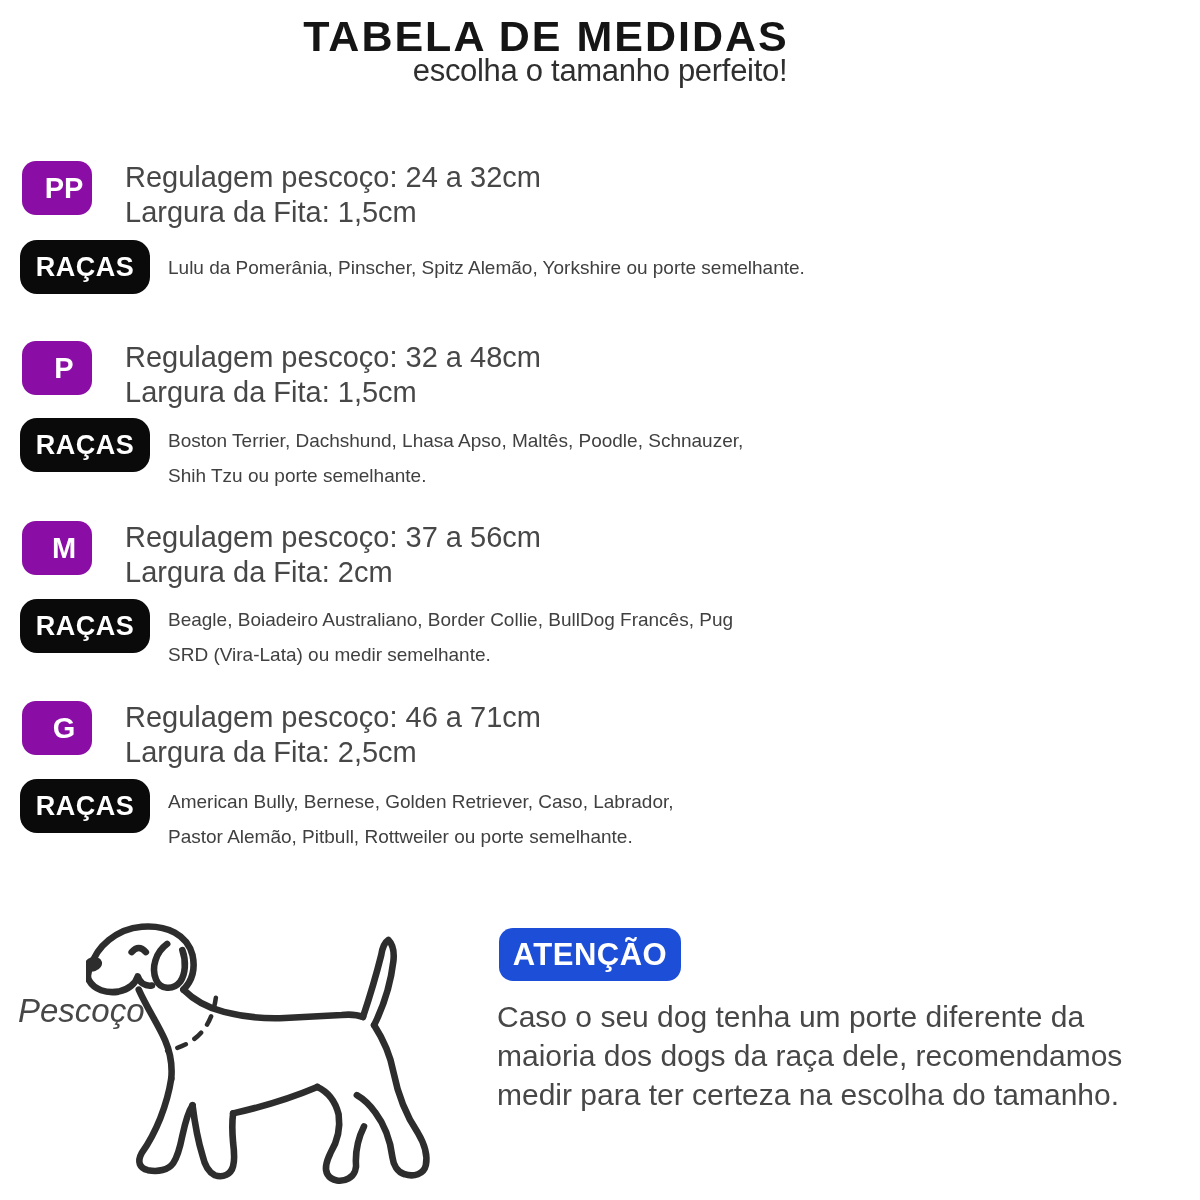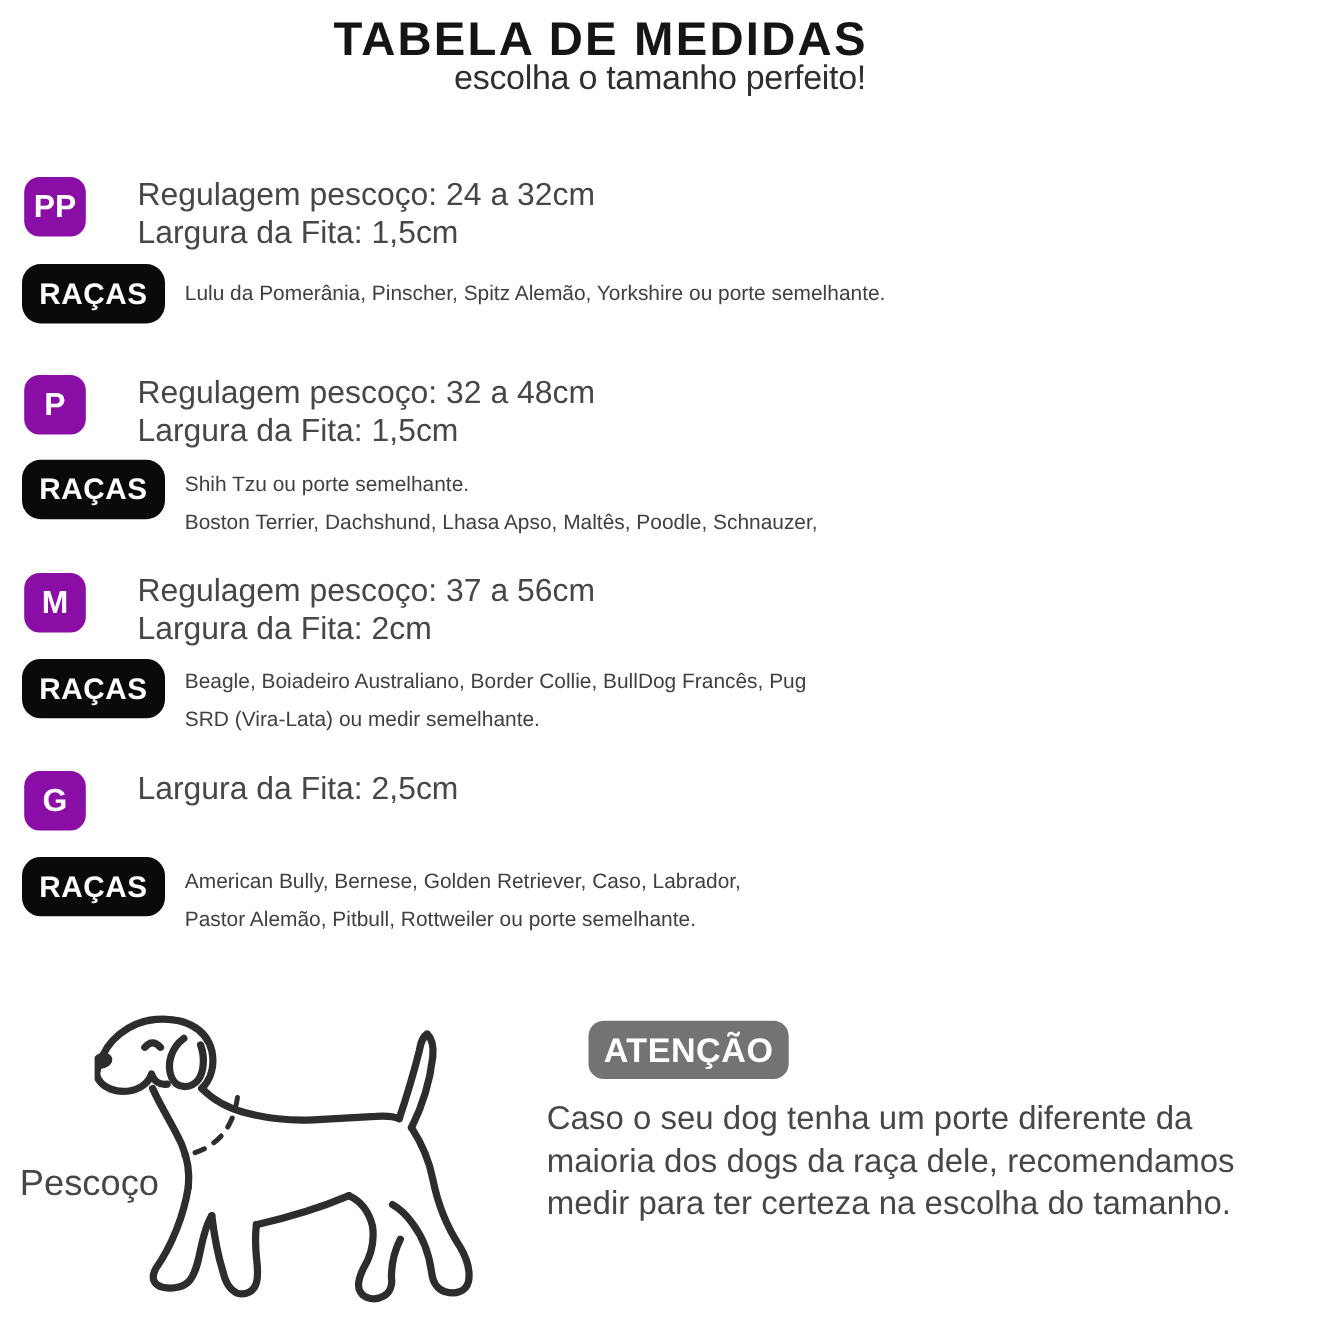--- a/index.html
+++ b/index.html
@@ -18,50 +18,50 @@
   .subtitle{
     position:absolute;top:53px;left:0;width:1200px;text-align:center;
     font-size:31px;font-weight:400;letter-spacing:-0.3px;color:#2f2f2f;
     white-space:nowrap;
   }
 
   .size-badge{
     position:absolute;left:22px;width:56px;height:54px;
     background:#8A0DA5;border-radius:14px;
     color:#ffffff;font-weight:bold;font-size:29px;
-    display:flex;align-items:center;justify-content:center;
+    display:flex;align-items:center;justify-content:center;padding-left:14px;
   }
   .measures{
     position:absolute;left:105px;
     font-size:29px;line-height:35px;color:#474747;white-space:nowrap;margin-left:20px;
   }
   .races-badge{
     position:absolute;left:20px;width:130px;height:54px;
     background:#0a0a0a;border-radius:17px;
     color:#ffffff;font-weight:bold;font-size:27px;letter-spacing:0.5px;
     display:flex;align-items:center;justify-content:center;
   }
   .races-text{
     position:absolute;left:168px;
     font-size:19px;line-height:35px;color:#404040;white-space:nowrap;
   }
 
   .attention-badge{
     position:absolute;left:499px;top:928px;width:182px;height:53px;
-    background:#737373;border-radius:14px;
+    background:#1d4ed8;border-radius:14px;
     color:#ffffff;font-weight:bold;font-size:31px;letter-spacing:0.5px;
-    display:flex;align-items:center;justify-content:center;margin-left:36px;
+    display:flex;align-items:center;justify-content:center;
   }
   .attention-text{
     position:absolute;left:497px;top:997px;
     font-size:30px;line-height:39px;color:#474747;white-space:nowrap;
   }
   .neck-label{
-    position:absolute;left:18px;top:1056px;
-    font-size:33px;color:#474747;white-space:nowrap;
+    position:absolute;left:18px;top:992px;
+    font-size:33px;color:#474747;white-space:nowrap;font-style:italic;
   }
   .dog{position:absolute;left:86px;top:918px;}
 </style>
 </head>
 <body>
 
 <div class="canvas">
 
   <div class="title">TABELA DE MEDIDAS</div>
   <div class="subtitle">escolha o tamanho perfeito!</div>
@@ -79,41 +79,42 @@
   </div>
 
   <div>
     <div class="size-badge" style="top:341px">P</div>
     <div class="measures" style="top:340px">
       <div>Regulagem pescoço: 32 a 48cm</div>
       <div>Largura da Fita: 1,5cm</div>
     </div>
     <div class="races-badge" style="top:418px">RAÇAS</div>
     <div class="races-text" style="top:423px">
+      <div>Boston Terrier, Dachshund, Lhasa Apso, Maltês, Poodle, Schnauzer,</div>
       <div>Shih Tzu ou porte semelhante.</div>
-      <div>Boston Terrier, Dachshund, Lhasa Apso, Maltês, Poodle, Schnauzer,</div>
     </div>
   </div>
 
   <div>
     <div class="size-badge" style="top:521px">M</div>
     <div class="measures" style="top:520px">
       <div>Regulagem pescoço: 37 a 56cm</div>
       <div>Largura da Fita: 2cm</div>
     </div>
     <div class="races-badge" style="top:599px">RAÇAS</div>
     <div class="races-text" style="top:602px">
       <div>Beagle, Boiadeiro Australiano, Border Collie, BullDog Francês, Pug</div>
       <div>SRD (Vira-Lata) ou medir semelhante.</div>
     </div>
   </div>
 
   <div>
     <div class="size-badge" style="top:701px">G</div>
     <div class="measures" style="top:700px">
+      <div>Regulagem pescoço: 46 a 71cm</div>
       <div>Largura da Fita: 2,5cm</div>
     </div>
     <div class="races-badge" style="top:779px">RAÇAS</div>
     <div class="races-text" style="top:784px">
       <div>American Bully, Bernese, Golden Retriever, Caso, Labrador,</div>
       <div>Pastor Alemão, Pitbull, Rottweiler ou porte semelhante.</div>
     </div>
   </div>
 
   <svg class="dog" width="350" height="270" viewBox="0 0 345 265" fill="none" stroke="#2d2d2d" stroke-width="6.5" stroke-linecap="round" stroke-linejoin="round">

